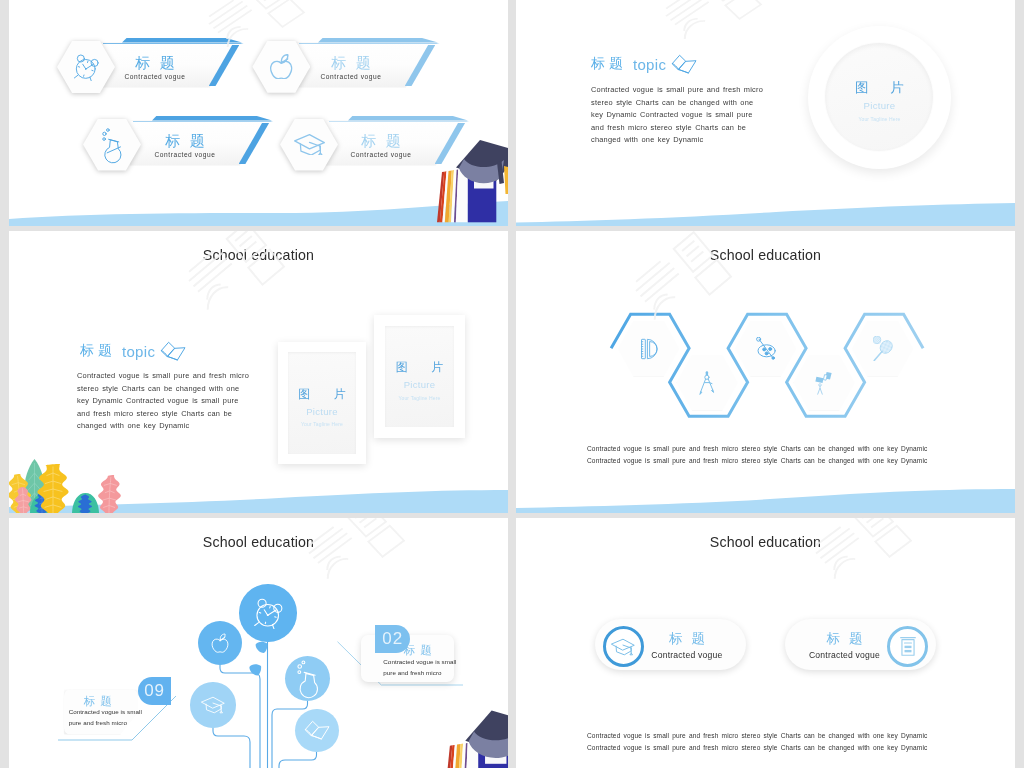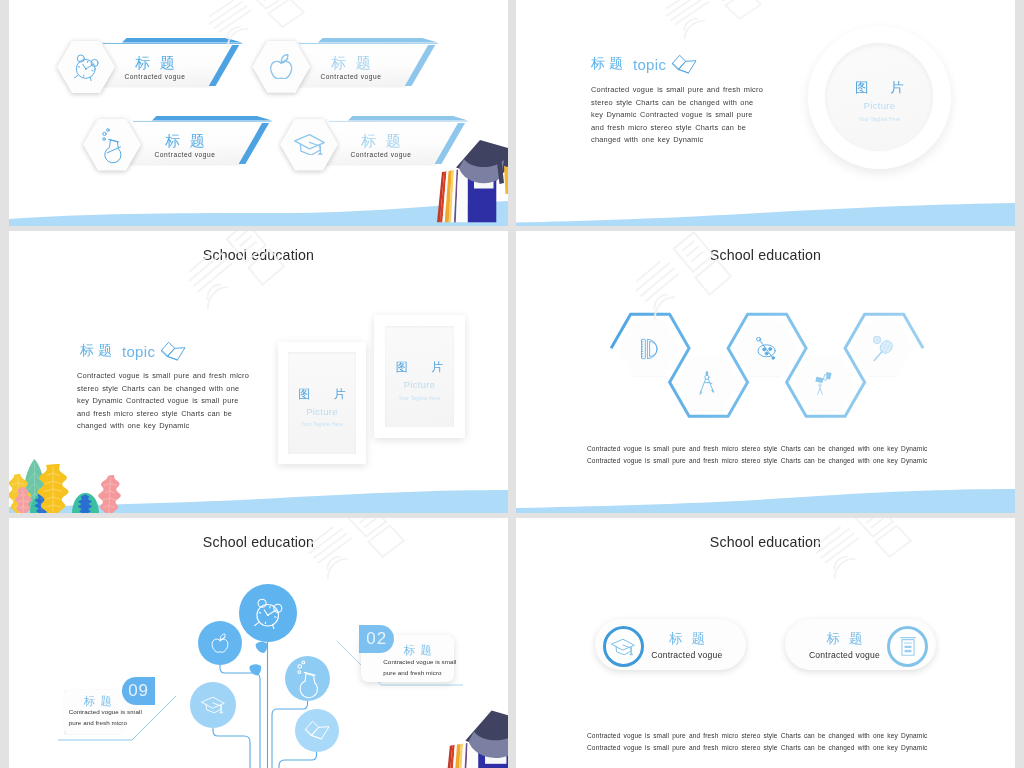--- a/index.html
+++ b/index.html
@@ -72,21 +72,21 @@
   .pill .lbl .cn{font-size:13.5px;color:#6fb9e9;letter-spacing:9px;text-indent:9px;line-height:1.05;}
   .pill .lbl .en{font-size:8.6px;color:#2e2e2e;margin-top:3px;letter-spacing:.2px;}
 
   
   .tc{position:absolute;border-radius:50%;display:flex;align-items:center;justify-content:center;}
 
   .callout{position:absolute;}
   .callout .box{position:absolute;background:#fdfdfd;border-radius:6px;
      box-shadow:0 2px 7px rgba(0,0,0,.14);z-index:2;}
   .callout .num{position:absolute;color:#e4f2fc;font-size:17px;z-index:1;
-     display:flex;align-items:center;justify-content:center;letter-spacing:1px;}
+     display:flex;align-items:center;justify-content:center;letter-spacing:1px;margin-left:16px;}
   .callout .cn{position:absolute;font-size:11.5px;color:#7fc1ec;letter-spacing:5px;line-height:1.05;z-index:3;}
   .callout .tx{position:absolute;font-size:6.25px;color:#333;line-height:11.6px;letter-spacing:.05px;white-space:nowrap;z-index:3;}
 </style>
 </head>
 <body>
 
 <div class="slide s1">
   <svg class="wm" viewBox="0 0 499 282" preserveAspectRatio="none">
     <g transform="translate(200,30) rotate(-40)" fill="none" stroke="#f1f1f1" stroke-width="2">
       <path d="M0 0 h44 M0 7 h44 M0 14 h44 M6 -7 h32"></path>

